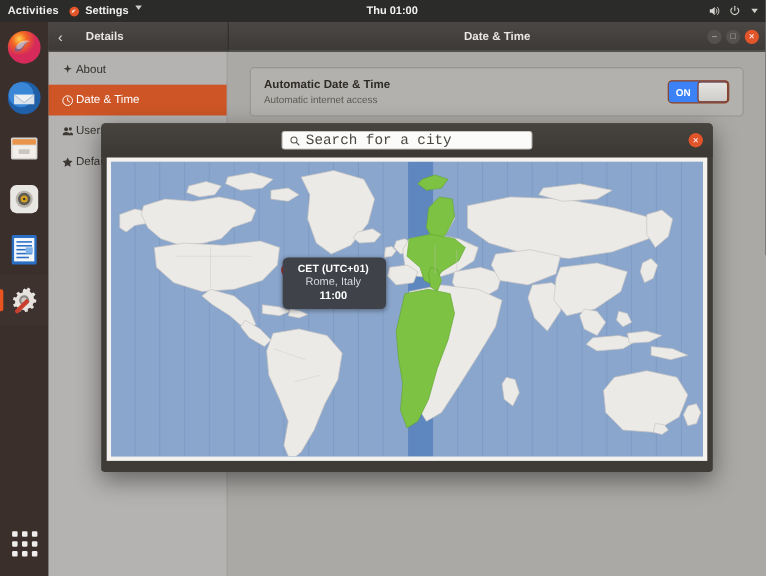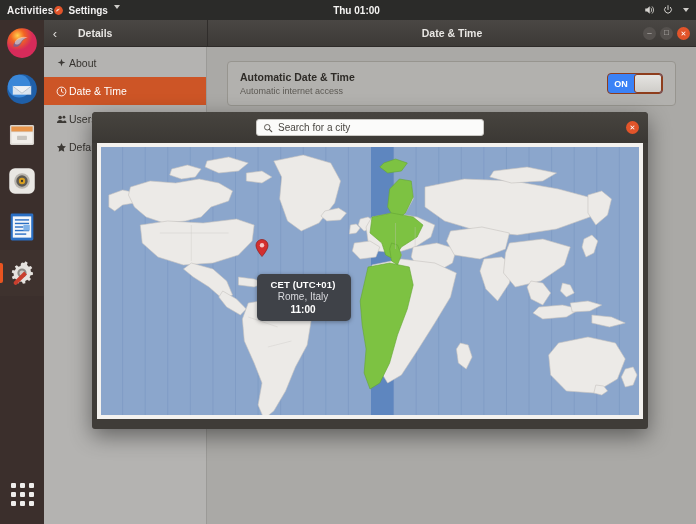--- a/index.html
+++ b/index.html
@@ -19,21 +19,21 @@
   
   #topbar {
     position: absolute; left: 0; top: 0;
     width: 696px; height: 20px;
     background: #2b2b29;
     display: flex; align-items: center;
     color: #ffffff;
     font-size: 10px; font-weight: bold;
     z-index: 60;
   }
-  #activities { padding: 0 0 0 7px; color: #f2f1f0; letter-spacing: .2px; text-align: right; }
+  #activities { padding: 0 9px 0 7px; color: #f2f1f0; letter-spacing: .2px; text-align: right; }
   #settings-menu { display: flex; align-items: flex-start; gap: 4px; color: #f2f1f0; }
   .sm-icon { width: 11px; height: 11px; display:block; }
   .caret-down {
     width: 0; height: 0;
     border-left: 3.5px solid transparent;
     border-right: 3.5px solid transparent;
     border-top: 4px solid #cfcdc9;
     margin-left: 2px;
   }
   #clock {
@@ -174,22 +174,22 @@
     width: 228px; height: 17px;
     background: #fbfbfa;
     border: 1px solid #cac8c4;
     border-radius: 3px;
     display: flex; align-items: center; gap: 5px;
     padding: 0 6px;
     box-sizing: border-box;
   }
   #search-input {
     flex: 1; border: 0; outline: 0; background: transparent;
-    font-family: Liberation Sans, sans-serif;
-    font-size: 10px; color: #34312d;
+    font-family: Liberation Mono, monospace;
+    font-size: 13px; color: #34312d;
     padding: 0;
   }
   #search-input::placeholder { color: #4a4742; opacity: 1; }
   #tz-close {
     position: absolute; right: 9px; top: 9px;
     width: 13px; height: 13px; border-radius: 50%;
     background: #e2542a; color: #fff; font-size: 7px;
     display: flex; align-items: center; justify-content: center;
   }
 
@@ -213,21 +213,20 @@
     position: absolute; left: 257px; top: 234px;
     width: 94px;
     background: #3f4248;
     border-radius: 5px;
     padding: 5px 8px 6px 6px;
     box-sizing: border-box;
     text-align: center;
     color: #ffffff;
     z-index: 55;
     box-shadow: 0 1px 4px rgba(0,0,0,.35);
-    margin-top: 40px;
   }
   #tt-zone { font-size: 9.5px; font-weight: bold; letter-spacing: .1px; }
   #tt-city { font-size: 10px; color: #d9dade; margin-top: 1px; }
   #tt-time { font-size: 10px; font-weight: bold; margin-top: 2px; }
 </style>
 </head>
 <body>
 
 <div id="screen">
 

